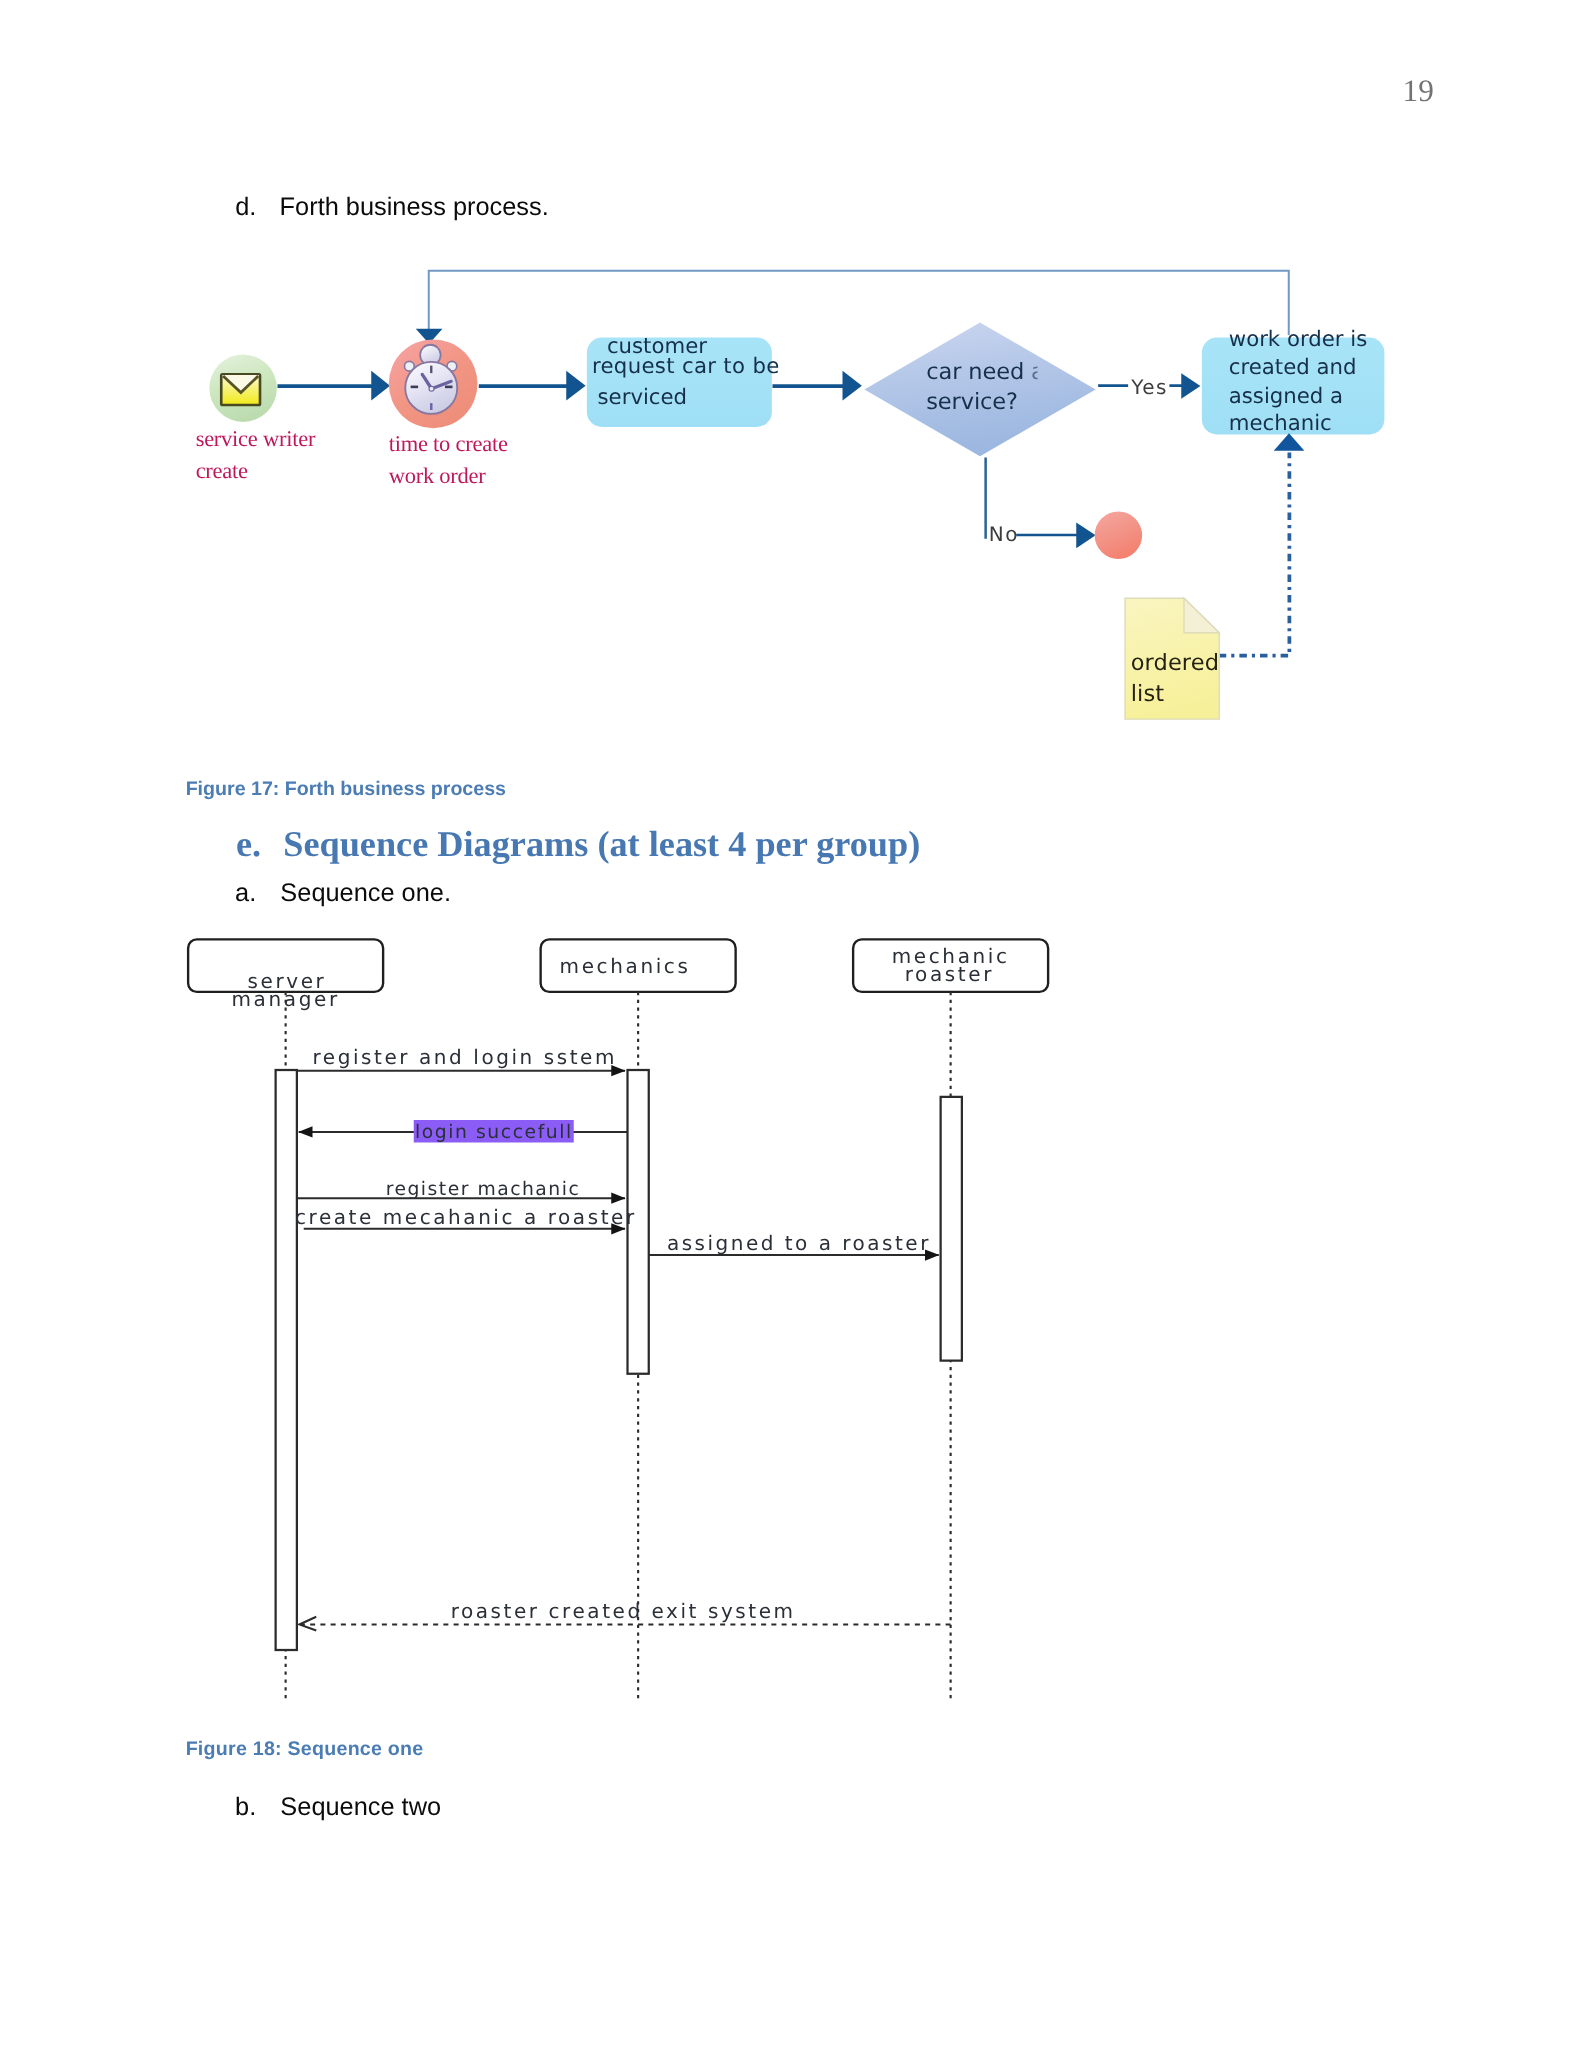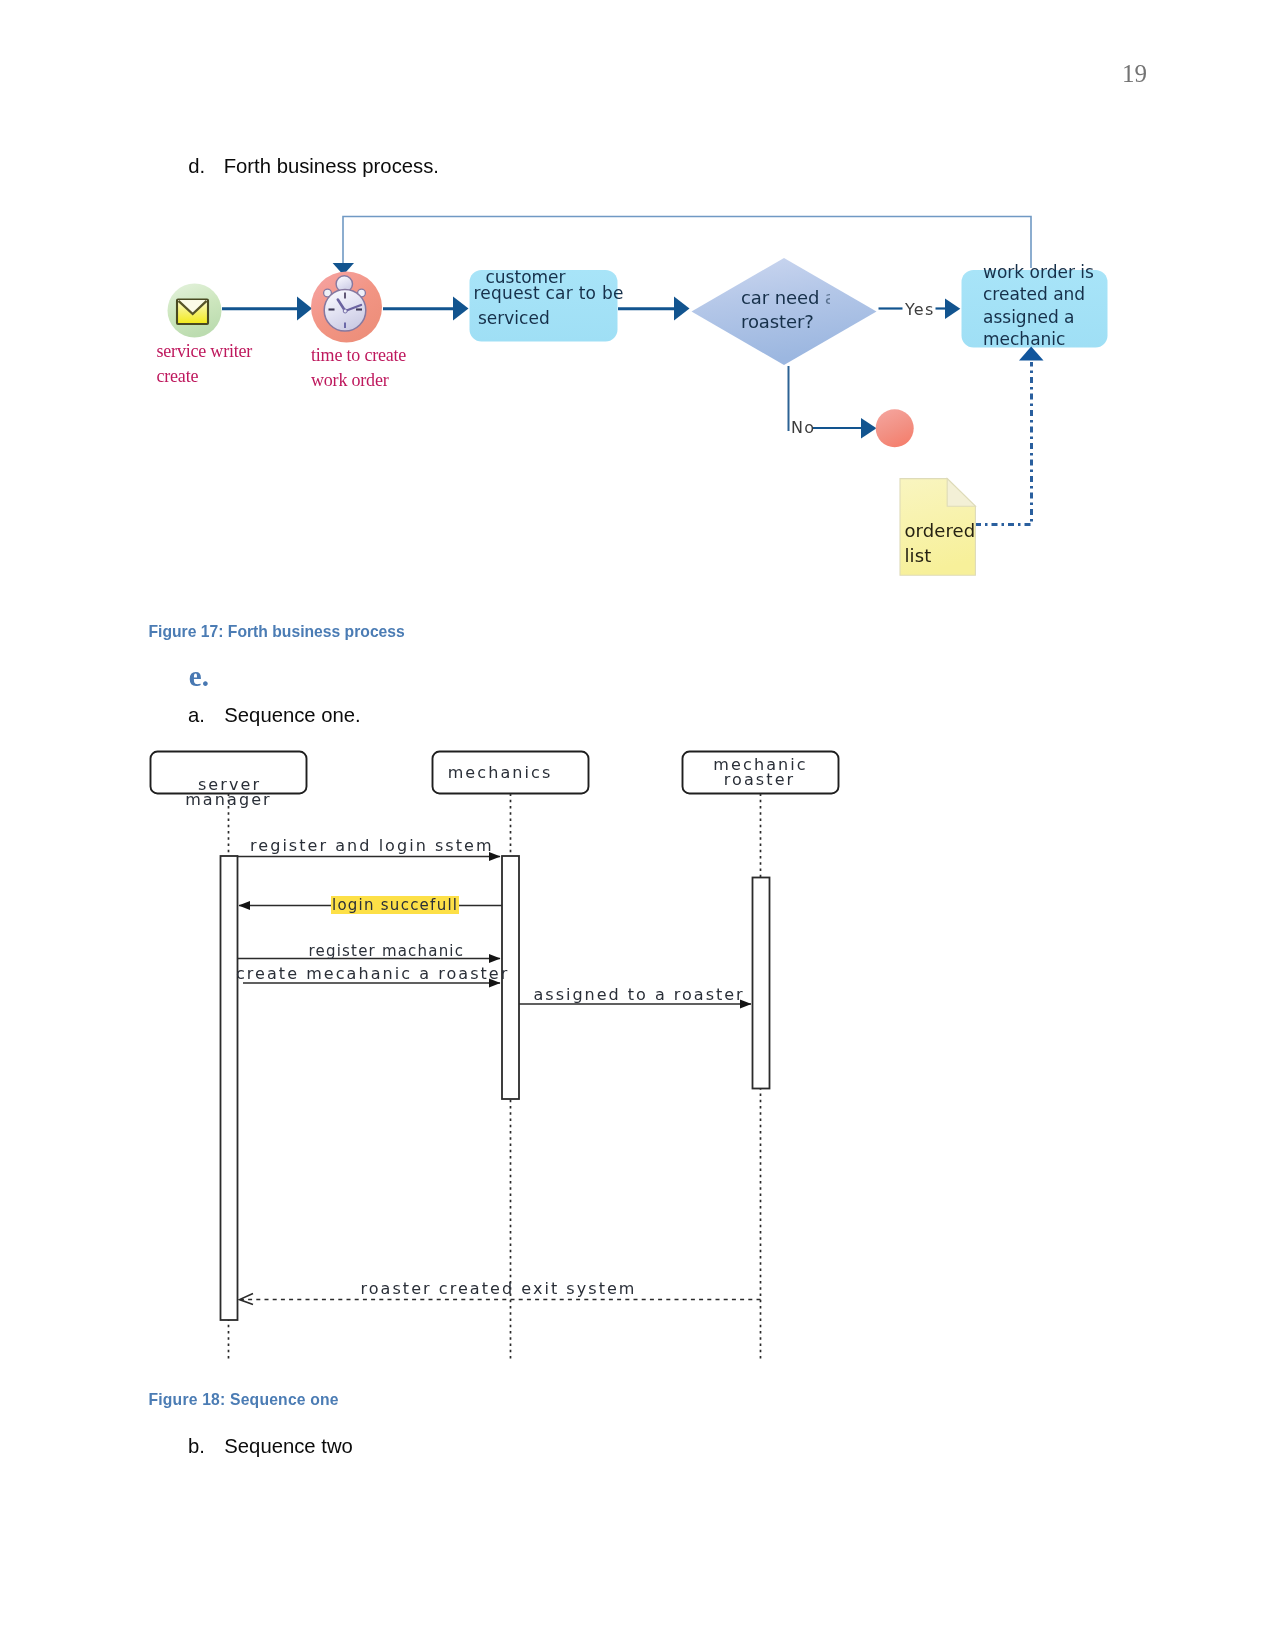--- a/index.html
+++ b/index.html
@@ -50,21 +50,21 @@
   .fd-notetext{font-family:"DejaVu Sans",sans-serif;font-size:18px;letter-spacing:0.1px;color:#262213;line-height:24.9px;white-space:nowrap;}
   #fd-note{left:904.5px;top:519px;}
 
   
   .sq-head{font-family:"DejaVu Sans",sans-serif;font-size:16px;letter-spacing:2.1px;color:#2a2f38;line-height:15.3px;text-align:center;text-indent:2.1px;}
   #sq-head-1{left:150px;top:757px;width:157px;margin-top:20px;}
   #sq-head-2{left:428px;top:764.5px;width:142px;}
   #sq-head-3{left:681px;top:757px;width:157px;}
   .sq-msg{font-family:"DejaVu Sans",sans-serif;font-size:16px;letter-spacing:2.05px;color:#2a2f38;white-space:nowrap;}
   #sq-msg-1{left:250px;top:836px;}
-  #sq-msg-2{left:331px;top:896px;font-size:15px;letter-spacing:1.25px;background:#fde047;padding:0 1px;}
+  #sq-msg-2{left:331px;top:896px;font-size:15px;letter-spacing:1.25px;background:#8b5cf6;padding:0 1px;}
   #sq-msg-3{left:308.5px;top:942px;font-size:15px;letter-spacing:1.2px;}
   #sq-msg-4{left:236px;top:964px;}
   #sq-msg-5{left:533.5px;top:985px;letter-spacing:2px;}
   #sq-msg-6{left:360.5px;top:1279px;}
 </style>
 </head>
 <body>
 
 <div class="page">
 
@@ -198,29 +198,30 @@
       </g>
     </svg>
   </div>
 
   <div class="abs fd-label" id="fd-start-label"><span>service writer</span><br><span>create</span></div>
   <div class="abs fd-label" id="fd-timer-label"><span>time to create</span><br><span>work order</span></div>
   <div class="abs fd-boxtext" id="fd-task1-l1">customer</div>
   <div class="abs fd-boxtext" id="fd-task1-l2">request car to be</div>
   <div class="abs fd-boxtext" id="fd-task1-l3">serviced</div>
   <div class="abs fd-boxtext" id="fd-dec-l1"><span>car need </span><span id="fd-dec-faded">a</span></div>
-  <div class="abs fd-boxtext" id="fd-dec-l2">roaster?</div>
+  <div class="abs fd-boxtext" id="fd-dec-l2">service?</div>
   <div class="abs fd-small" id="fd-yes">Yes</div>
   <div class="abs fd-small" id="fd-no">No</div>
   <div class="abs fd-boxtext" id="fd-task2"><span>work order is</span><br><span>created and</span><br><span>assigned a</span><br><span>mechanic</span></div>
   <div class="abs fd-notetext" id="fd-note"><span>ordered</span><br><span>list</span></div>
 
   <div class="abs fig-caption" id="fig17-caption">Figure 17: Forth business process</div>
 
   <div class="abs" id="heading-e-marker">e.</div>
+  <div class="abs" id="heading-e-text">Sequence Diagrams (at least 4 per group)</div>
 
   <div class="abs list-row" id="item-a-marker">a.</div>
   <div class="abs list-row" id="item-a-text">Sequence one.</div>
 
   <div class="abs" id="sequence-diagram" style="left:0px;top:730px;width:1275px;height:650px;">
     <svg width="1275" height="650" viewBox="0 0 1275 650" xmlns="http://www.w3.org/2000/svg">
       <g>
         <rect x="150.5" y="21.5" width="156" height="42" rx="7" ry="7" fill="#ffffff" stroke="#1f1f1f" stroke-width="1.9"></rect>
         <rect x="432.5" y="21.5" width="156" height="42" rx="7" ry="7" fill="#ffffff" stroke="#1f1f1f" stroke-width="1.9"></rect>
         <rect x="682.5" y="21.5" width="156" height="42" rx="7" ry="7" fill="#ffffff" stroke="#1f1f1f" stroke-width="1.9"></rect>

